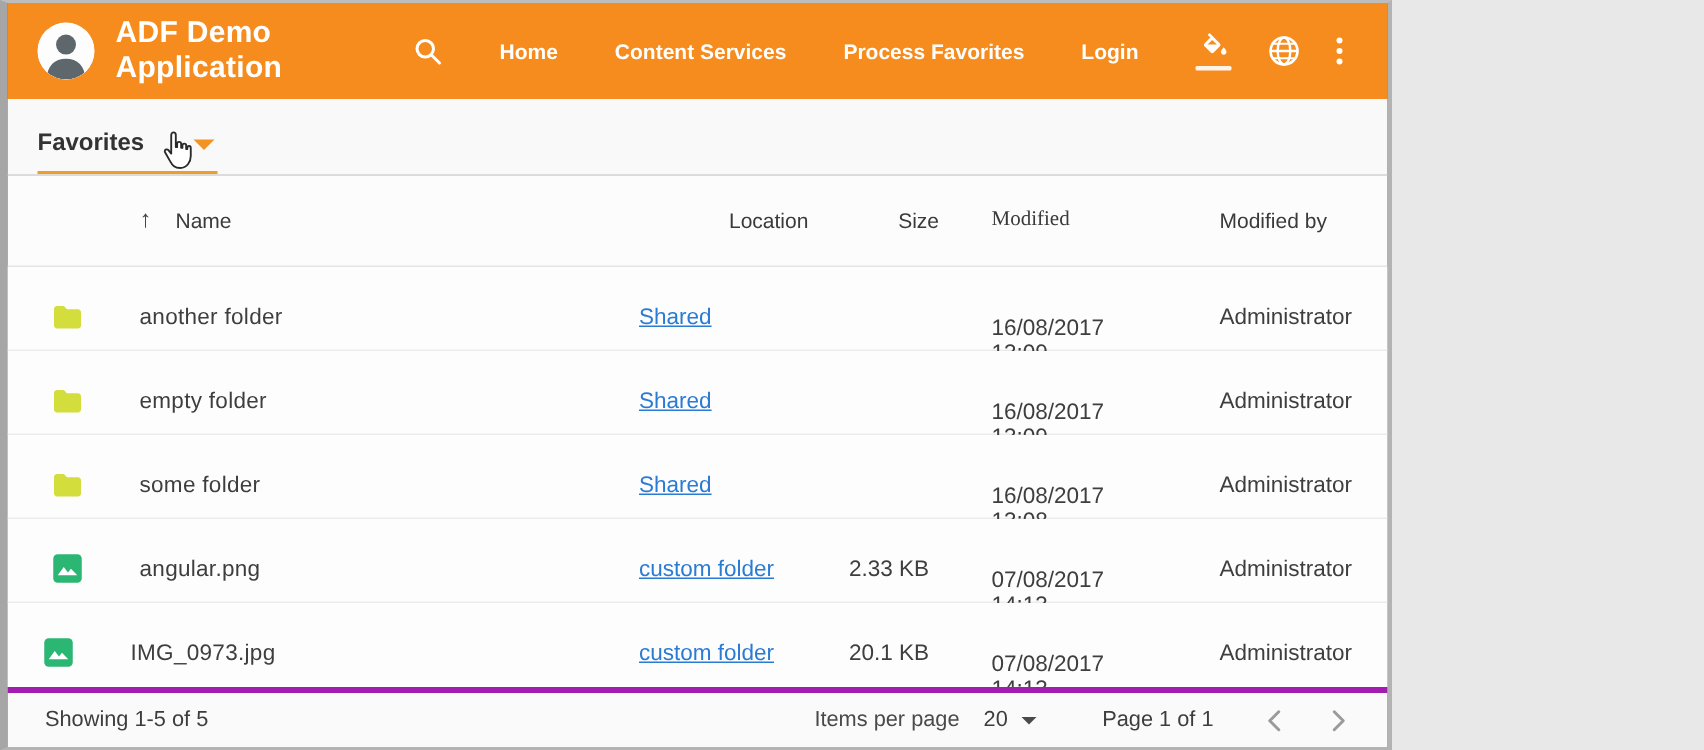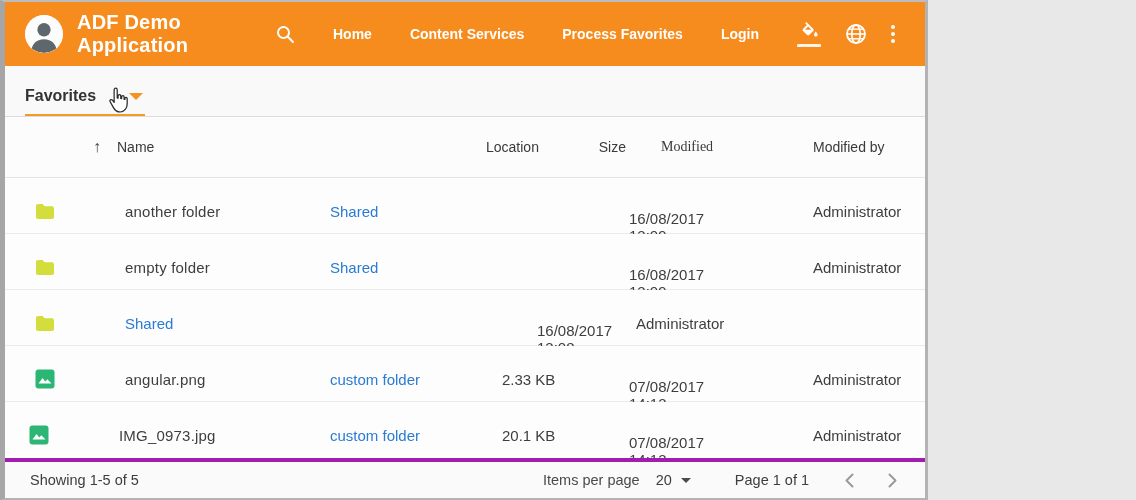--- a/index.html
+++ b/index.html
@@ -84,27 +84,27 @@
   .sort-arrow { font-size:16px; color:#454545; }
   .th-location { padding-left:60px; cursor:pointer; }
   .th-size { text-align:right; cursor:pointer; }
   .th-modified { padding-left:35px; cursor:pointer;font-family:Liberation Serif, serif; }
   .th-modifiedby { padding-left:42px; cursor:pointer; }
 
   .trow {
     height:56px; flex:0 0 56px;
     border-bottom:1px solid #ebebeb;
     font-size:15px; color:#3e3e3e;
-    cursor:pointer; background:#fdfdfd;gap:32px;
+    cursor:pointer; background:#fdfdfd;
   }
   .trow:last-of-type { border-bottom:0;padding-left:24px; }
   .cell-icon { display:flex; align-items:center; }
   .cell-name { letter-spacing:.2px; }
   .cell-location a, .loc-link {
-    color:#2a7bd4; font-size:15px; cursor:pointer;
+    color:#2a7bd4; text-decoration:underline; font-size:15px; cursor:pointer;
   }
   .cell-size { text-align:left; }
   .cell-modified { padding-left:35px;margin-top:32px; }
   .cell-modifiedby { padding-left:42px; }
 
   
   .pfooter {
     flex:1; min-height:40px;
     background:#fafafa;
     border-top:4px solid #a21caf;
@@ -241,20 +241,21 @@
       <div class="cell-modified">16/08/2017 13:09</div>
       <div class="cell-modifiedby">Administrator</div>
     </div>
       <div class="grid-row trow" style="">
       <div class="cell-icon">
         <svg width="20" height="17" viewBox="0 0 20 17">
           <path d="M1 3 C1 1.9 1.9 1 3 1 L7.6 1 L9.6 3.2 L17 3.2 C18.1 3.2 19 4.1 19 5.2 L19 14 C19 15.1 18.1 16 17 16 L3 16 C1.9 16 1 15.1 1 14 Z" fill="#d3dd3c"></path>
         </svg>
 
       </div>
+      <div class="cell-name">some folder</div>
       <div class="cell-location">
         <span class="loc-link">Shared</span>
       </div>
       <div class="cell-size"></div>
       <div class="cell-modified">16/08/2017 13:08</div>
       <div class="cell-modifiedby">Administrator</div>
     </div>
       <div class="grid-row trow" style="">
       <div class="cell-icon">
 

